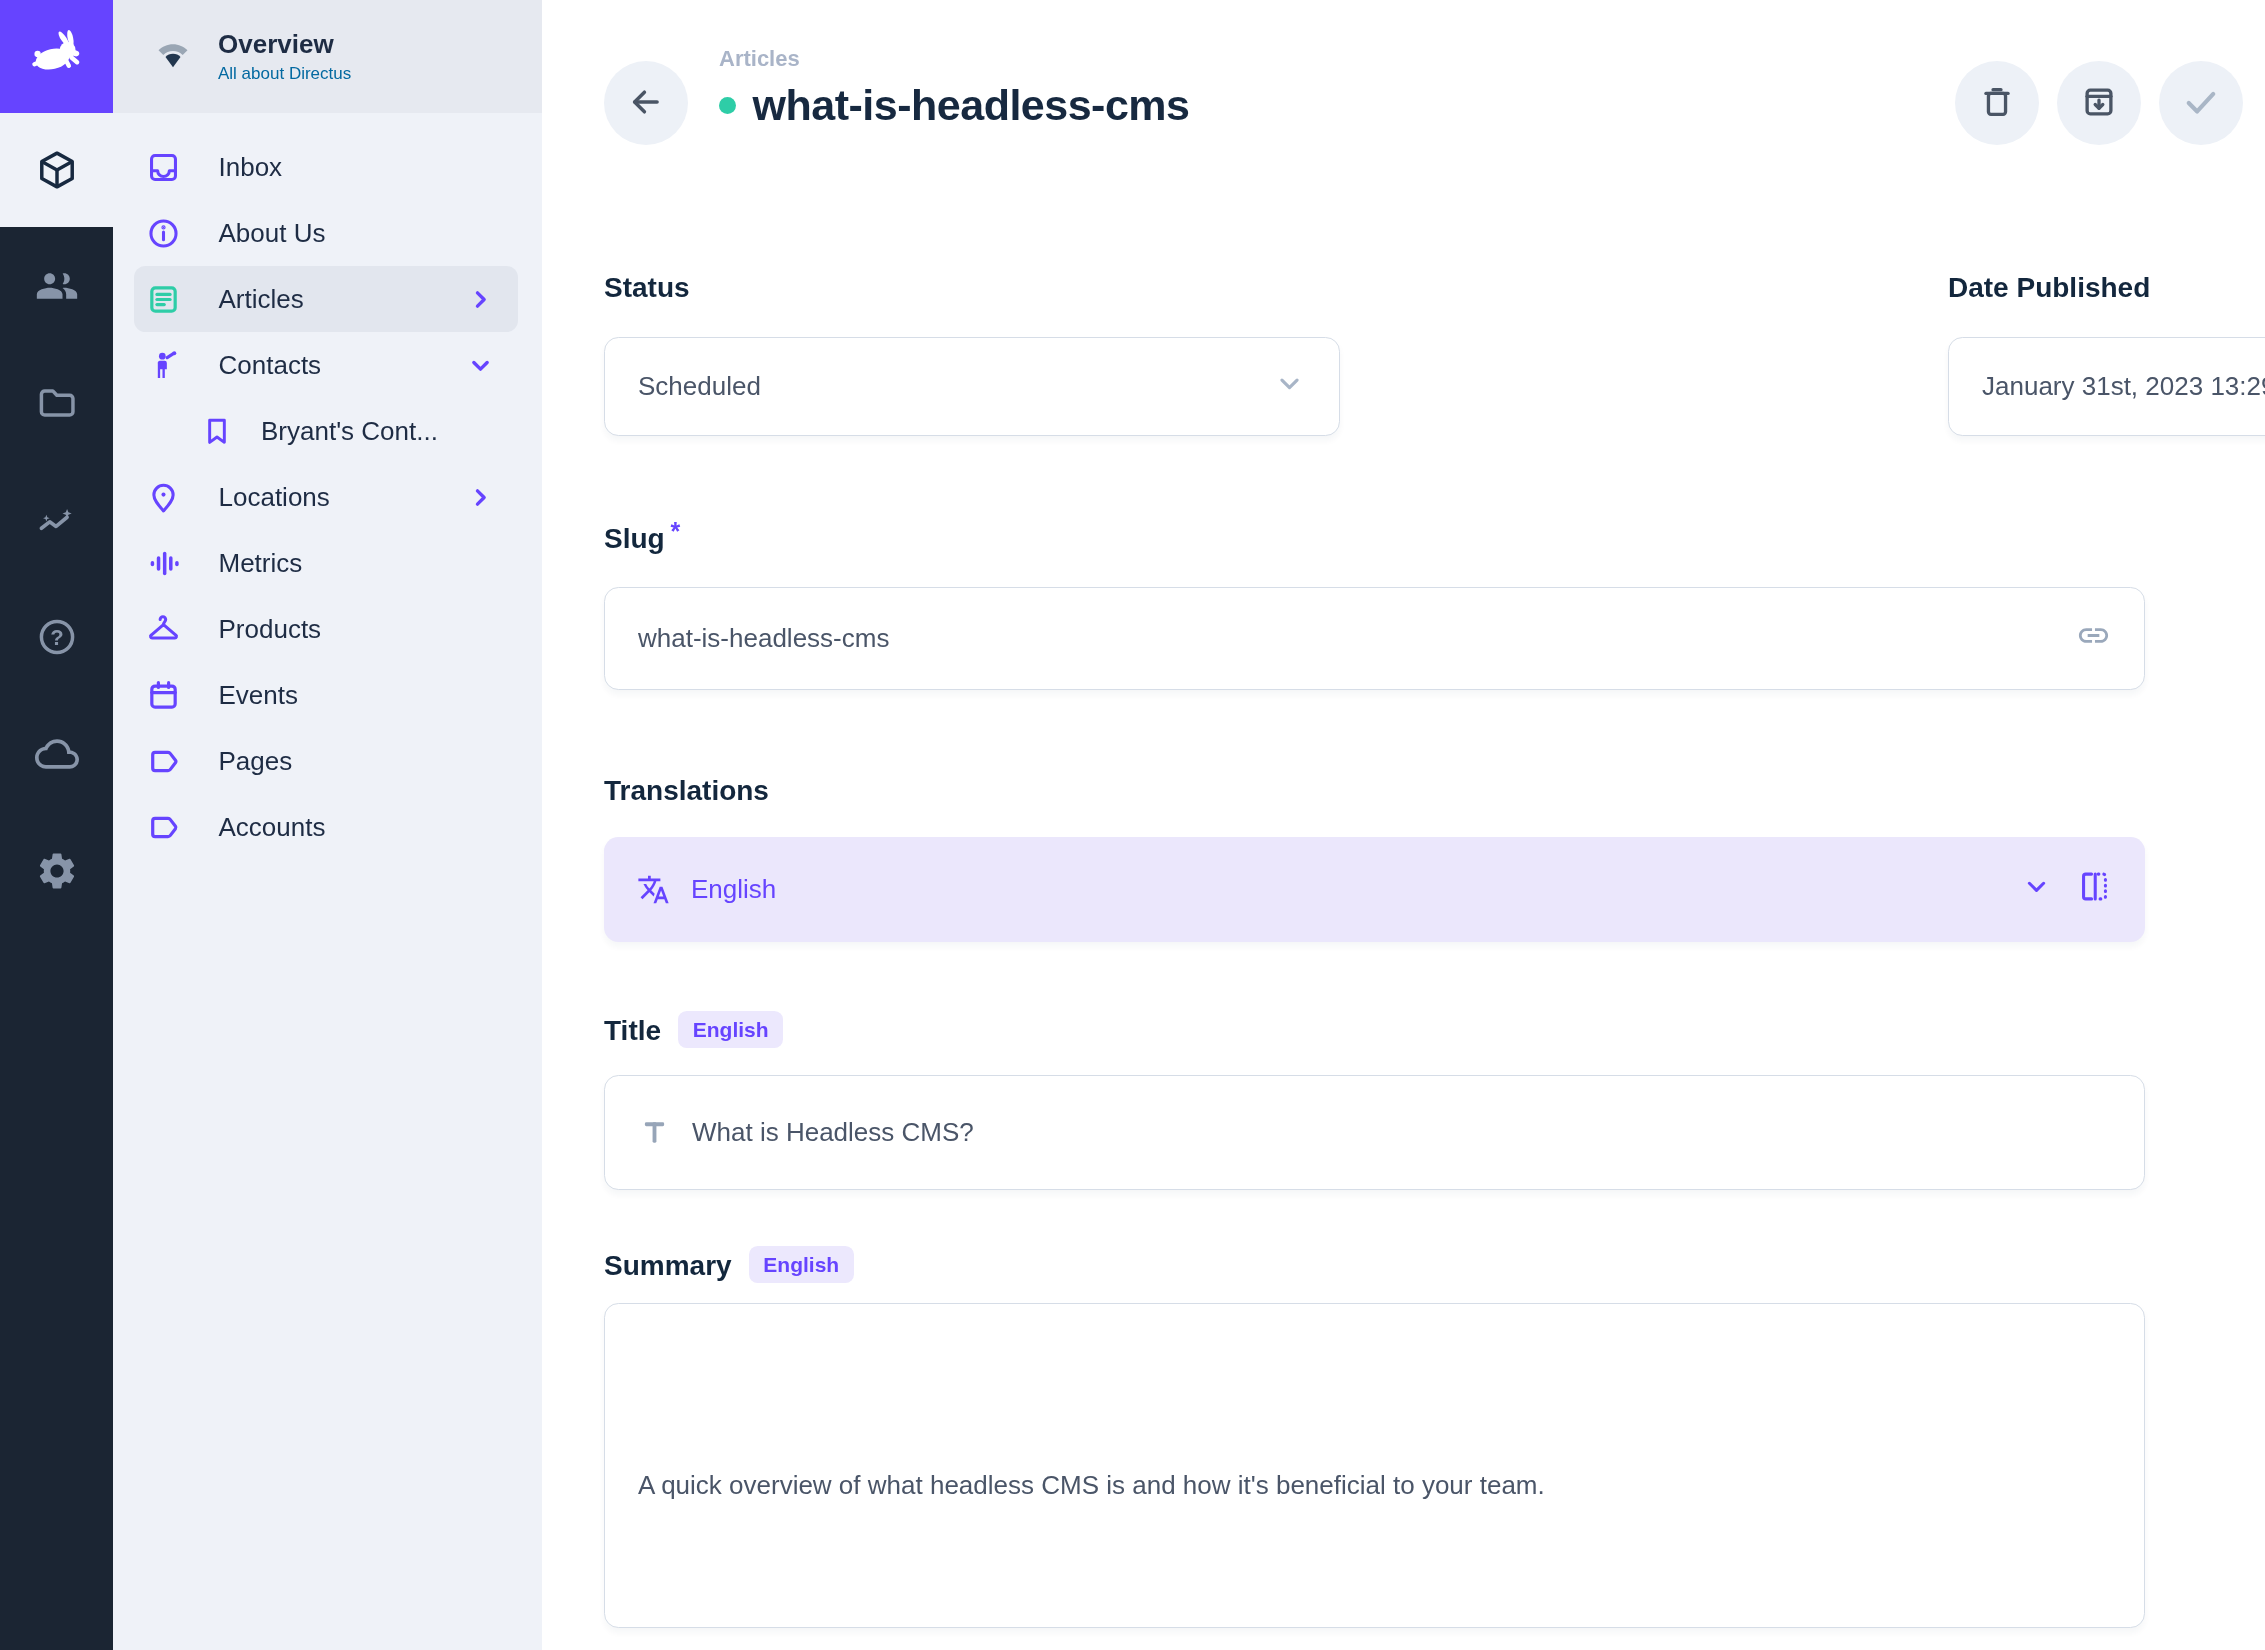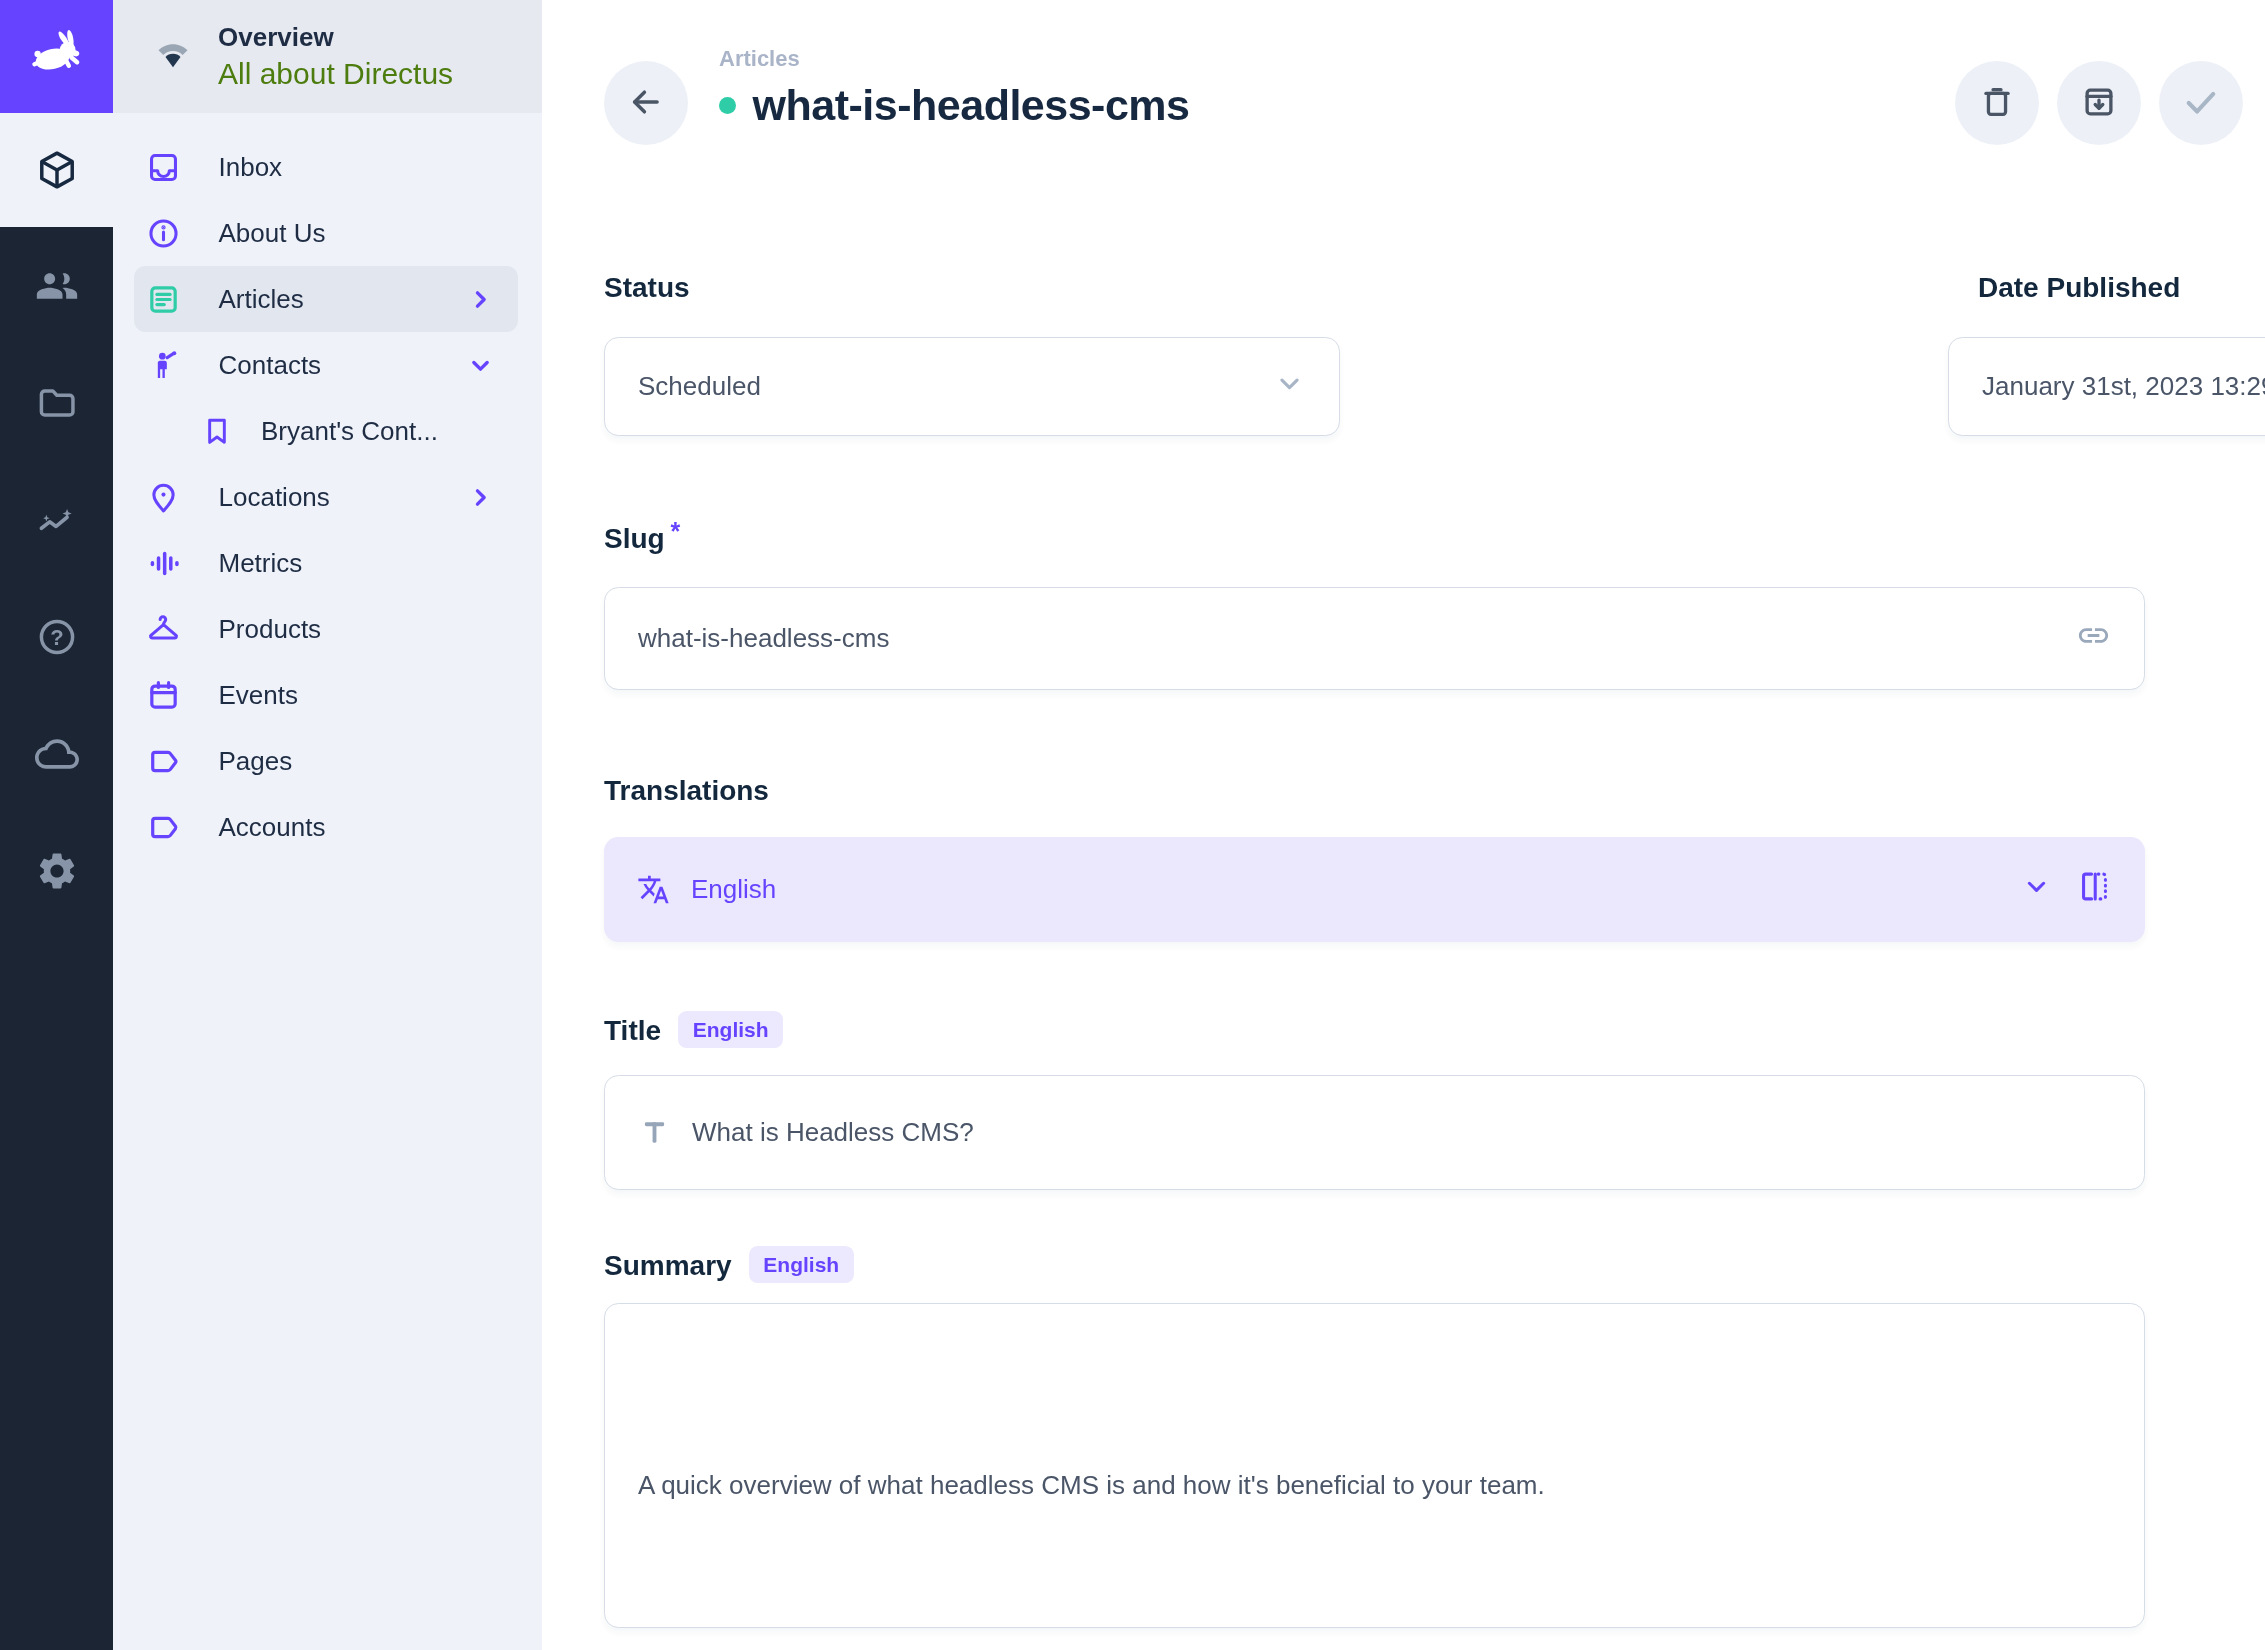--- a/index.html
+++ b/index.html
@@ -12,21 +12,21 @@
   .logo { width:113px; height:113px; background:#6644ff; display:flex; align-items:center; justify-content:center; cursor:pointer; }
   .module { width:113px; height:117px; display:flex; align-items:center; justify-content:center; cursor:pointer; }
   .module.active { height:114px; background:#eff2f8; }
   .module svg { display:block; }
 
   
   .sidebar { position:absolute; left:113px; top:0; width:429px; height:1650px; background:#eff2f8; }
   .sidebar-header { height:113px; background:#e6e9f0; display:flex; align-items:center; padding:0 29px 0 40px; gap:25px; cursor:pointer; }
   .project-titles { display:flex; flex-direction:column; gap:3.8px; }
   .project-title { font-size:26px; font-weight:700; color:#1e2c44; }
-  .project-subtitle { font-size:30px; font-weight:500; color:#4d7c0f; }
+  .project-subtitle { font-size:17px; font-weight:500; color:#0369a1; }
   .nav-list { position:absolute; top:134px; left:0; right:0; list-style:none; }
   .nav-item { height:66px; margin:0 24px 0 21px; padding:0 23px 0 11.5px; border-radius:11.5px; display:flex; align-items:center; cursor:pointer; }
   .nav-item.active { background:#e2e6ee; }
   .nav-item .nicon { width:35px; display:flex; justify-content:center; }
   .nav-item .nlabel { margin-left:38px; font-size:26px; font-weight:500; color:#1e2c44; }
   .nav-item.sub { padding-left:65px; }
   .nav-item.sub .nlabel { margin-left:27px; }
   .nav-item .chev { margin-left:auto; display:flex; }
 
   
@@ -48,21 +48,21 @@
   .field { position:absolute; background:#fff; border:1.9px solid #d6dde7; border-radius:14.4px; display:flex; align-items:center; padding:0 33px; font-size:26px; color:#4a5568; box-shadow:0 4.8px 6.7px rgba(23,41,64,0.04); cursor:text; }
   .field .grow { flex:1; }
   .field-translations { background:#ebe7fc; border:none; color:#6644ff; font-weight:500; cursor:pointer; }
   .field-translations .ticon { display:flex; margin-right:21px; }
   .t-right { display:flex; align-items:center; gap:25px; }
   .ticon-t { display:flex; margin-right:21px; }
   .textarea-field { align-items:center; padding-top:40px; line-height:35px; }
 
   .lbl-row1 { top:272px; }
   .lbl-status { left:61px; }
-  .lbl-date { left:1435px; }
+  .lbl-date { left:1405px; }
   .fld-status { left:61px; top:337px; width:736px; height:99px; }
   .fld-date { left:1405px; top:337px; width:736px; height:99px; }
   .lbl-slug { left:61px; top:523px; }
   .fld-slug { left:61px; top:587px; width:1541px; height:103px; }
   .lbl-trans { left:61px; top:775px; }
   .fld-trans { left:61px; top:837px; width:1541px; height:105px; }
   .lbl-title { left:61px; top:1012px; }
   .fld-title { left:61px; top:1075px; width:1541px; height:115px; }
   .lbl-summary { left:61px; top:1247px; }
   .fld-summary { left:61px; top:1303px; width:1541px; height:325px; }

